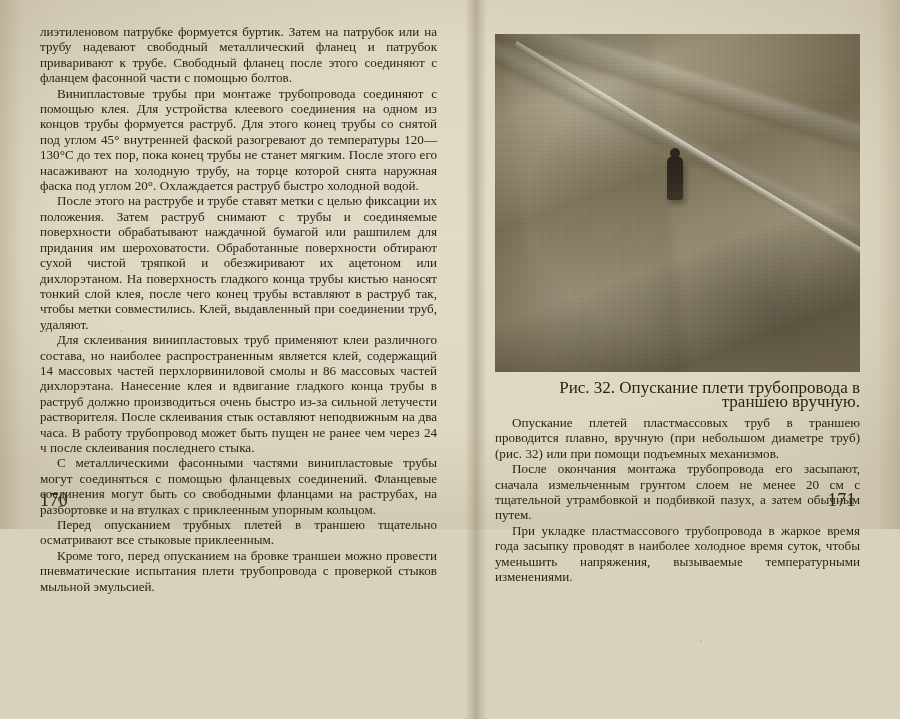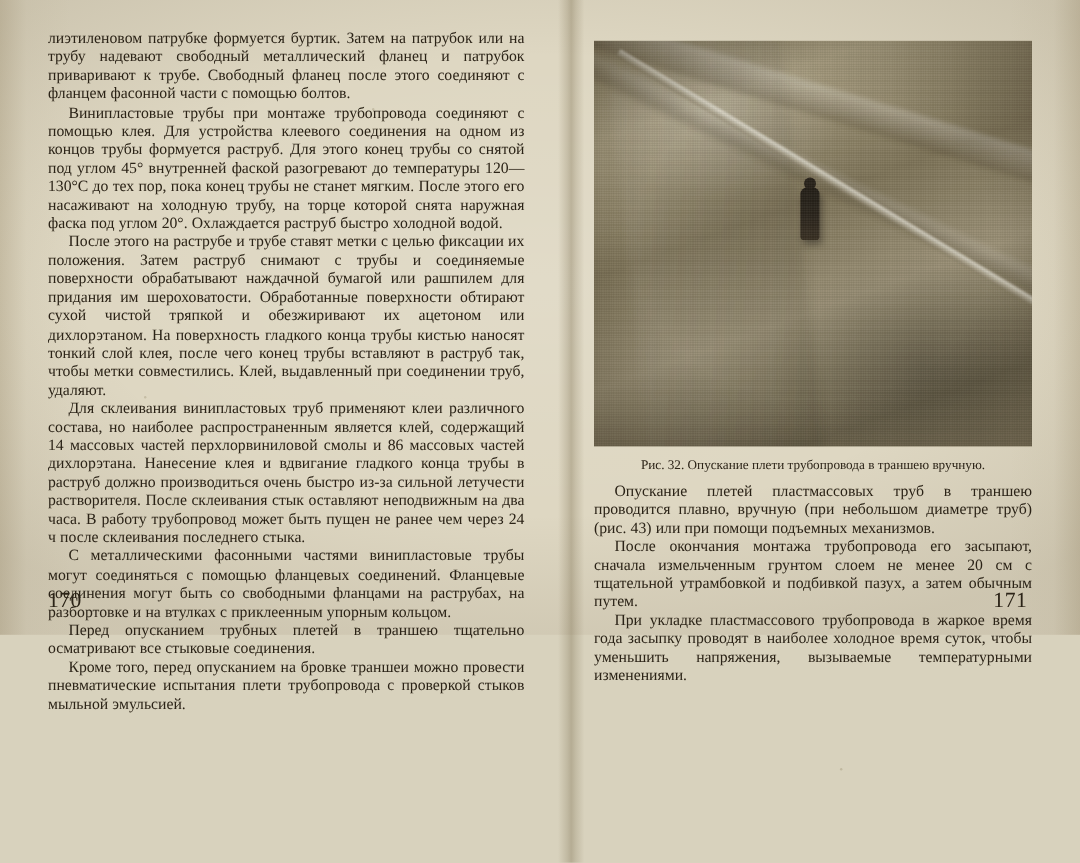--- a/index.html
+++ b/index.html
@@ -154,25 +154,25 @@
     border-radius: 50%;
   }
   .photo .vign {
     position: absolute;
     inset: 0;
     background: radial-gradient(ellipse 75% 70% at 50% 50%, rgba(0,0,0,0) 55%, rgba(40,32,18,0.35) 100%);
   }
 
   .figcaption {
     margin: 9px 0 0 0;
-    font-size: 11px;
+    font-size: 17px;
     line-height: 14px;
     color: #2b2317;
     text-indent: 0;
-    text-align: center;
+    text-align: right;
   }
 
   .folio {
     position: absolute;
     bottom: 18px;
     font-size: 18px;
     color: #2b2317;
     letter-spacing: 0.4px;
   }
   .folio-left { left: 40px; }
@@ -191,39 +191,39 @@
   <div class="speck" style="left:310px;top:90px;width:2px;height:2px;"></div>
   <div class="speck" style="left:700px;top:640px;width:2px;height:2px;"></div>
   <div class="speck" style="left:520px;top:470px;width:2px;height:2px;"></div>
 
   <div class="col col-left">
     <p class="body noindent">лиэтиленовом патрубке формуется буртик. Затем на патрубок или на трубу надевают свободный металлический фланец и патрубок приваривают к трубе. Свободный фланец после этого соединяют с фланцем фасонной части с помощью болтов.</p>
     <p class="body">Винипластовые трубы при монтаже трубопровода соединяют с помощью клея. Для устройства клеевого соединения на одном из концов трубы формуется раструб. Для этого конец трубы со снятой под углом 45° внутренней фаской разогревают до температуры 120—130°С до тех пор, пока конец трубы не станет мягким. После этого его насаживают на холодную трубу, на торце которой снята наружная фаска под углом 20°. Охлаждается раструб быстро холодной водой.</p>
     <p class="body">После этого на раструбе и трубе ставят метки с целью фиксации их положения. Затем раструб снимают с трубы и соединяемые поверхности обрабатывают наждачной бумагой или рашпилем для придания им шероховатости. Обработанные поверхности обтирают сухой чистой тряпкой и обезжиривают их ацетоном или дихлорэтаном. На поверхность гладкого конца трубы кистью наносят тонкий слой клея, после чего конец трубы вставляют в раструб так, чтобы метки совместились. Клей, выдавленный при соединении труб, удаляют.</p>
     <p class="body">Для склеивания винипластовых труб применяют клеи различного состава, но наиболее распространенным является клей, содержащий 14 массовых частей перхлорвиниловой смолы и 86 массовых частей дихлорэтана. Нанесение клея и вдвигание гладкого конца трубы в раструб должно производиться очень быстро из-за сильной летучести растворителя. После склеивания стык оставляют неподвижным на два часа. В работу трубопровод может быть пущен не ранее чем через 24 ч после склеивания последнего стыка.</p>
     <p class="body">С металлическими фасонными частями винипластовые трубы могут соединяться с помощью фланцевых соединений. Фланцевые соединения могут быть со свободными фланцами на раструбах, на разбортовке и на втулках с приклеенным упорным кольцом.</p>
-    <p class="body">Перед опусканием трубных плетей в траншею тщательно осматривают все стыковые соединения.</p>
+    <p class="body">Перед опусканием трубных плетей в траншею тщательно осматривают все стыковые приклеенным.</p>
     <p class="body">Кроме того, перед опусканием на бровке траншеи можно провести пневматические испытания плети трубопровода с проверкой стыков мыльной эмульсией.</p>
   </div>
 
   <div class="col col-right">
     <div class="photo">
       <div class="trench3"></div>
       <div class="trench1"></div>
       <div class="trench2"></div>
       <div class="pipe"></div>
       <div class="worker"></div>
       <div class="grain"></div>
       <div class="vign"></div>
     </div>
     <p class="figcaption">Рис. 32. Опускание плети трубопровода в траншею вручную.</p>
 
     <div class="gap-sm"></div>
 
-    <p class="body">Опускание плетей пластмассовых труб в траншею проводится плавно, вручную (при небольшом диаметре труб) (рис. 43) или при помощи подъемных механизмов.</p>
+    <p class="body">Опускание плетей пластмассовых труб в траншею проводится плавно, вручную (при небольшом диаметре труб) (рис. 32) или при помощи подъемных механизмов.</p>
     <p class="body">После окончания монтажа трубопровода его засыпают, сначала измельченным грунтом слоем не менее 20 см с тщательной утрамбовкой и подбивкой пазух, а затем обычным путем.</p>
     <p class="body">При укладке пластмассового трубопровода в жаркое время года засыпку проводят в наиболее холодное время суток, чтобы уменьшить напряжения, вызываемые температурными изменениями.</p>
   </div>
 
   <div class="folio folio-left">170</div>
   <div class="folio folio-right">171</div>
 
 </div>
 
 </body></html>

